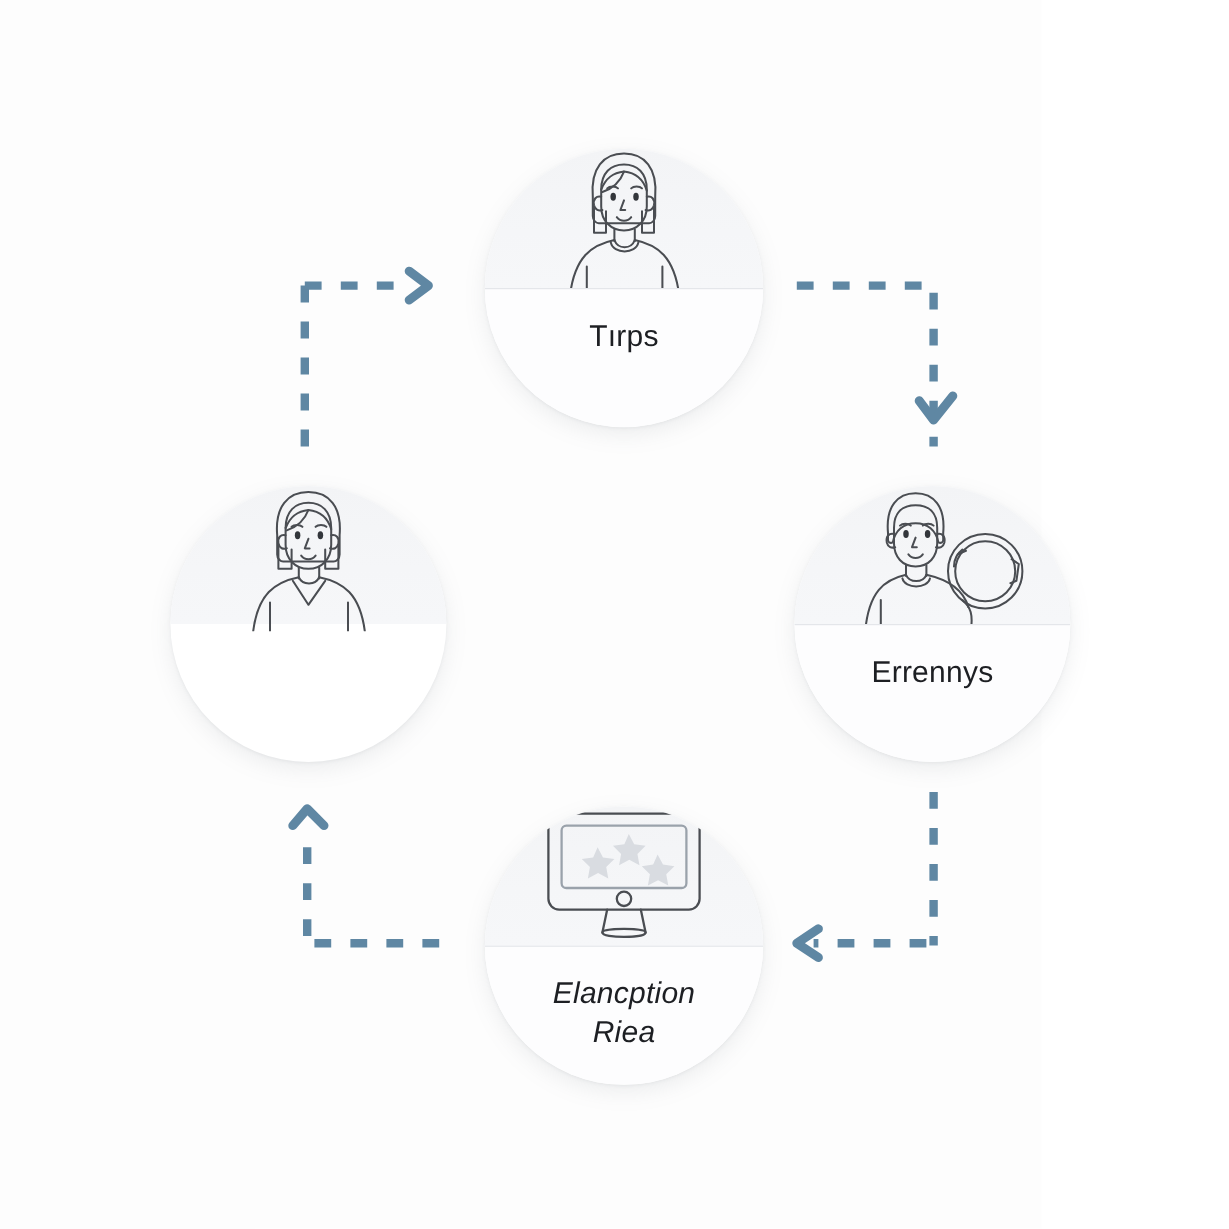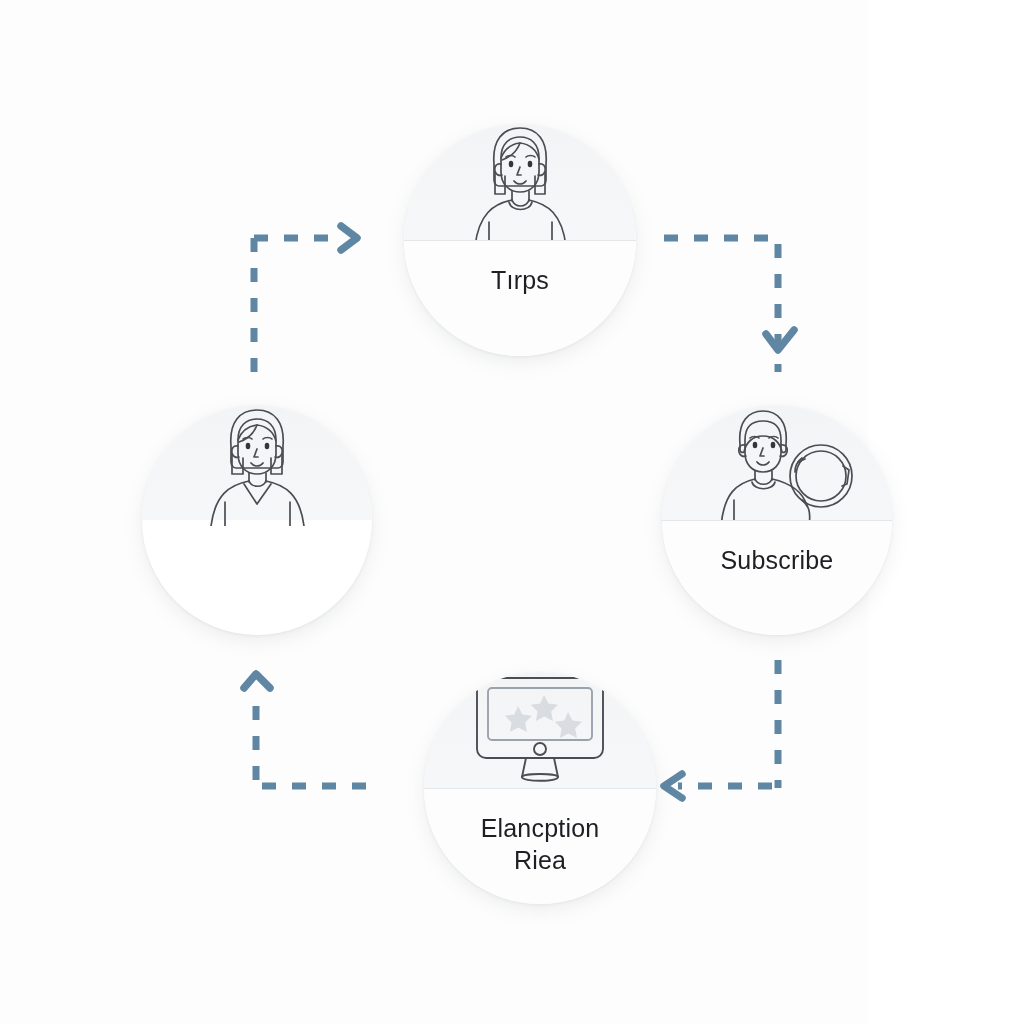--- a/index.html
+++ b/index.html
@@ -83,21 +83,21 @@
     height: 100%;
     display: flex;
     align-items: center;
     justify-content: center;
   }
 
   
   #node-tips      { left: 404px; top: 124px; width: 232px; height: 232px; }
   #node-subscribe { left: 142px; top: 405px; width: 230px; height: 230px; }
   #node-errennys  { left: 662px; top: 405px; width: 230px; height: 230px; }
-  #node-screen    { left: 424px; top: 672px; width: 232px; height: 232px; }
+  #node-screen    { left: 404px; top: 672px; width: 232px; height: 232px; font-style: italic; }
 </style>
 </head>
 <body>
 
 <div id="stage">
 
   <svg id="connectors" viewBox="0 0 1024 1024">
     <defs></defs>
 
     <g>
@@ -245,21 +245,21 @@
             <circle cx="124" cy="76" r="31"></circle>
             <circle cx="124" cy="76" r="25"></circle>
             <path d="M105 58 C101 61 98 66 98 72"></path>
             <path d="M101 62 L108 59"></path>
             <path d="M146 66 L152 70 L150 84 L145 86"></path>
           </g>
         </svg>
       </div>
     </div>
     <div class="node-bottom-half">
-      <div class="node-label">Subscribe</div>
+      <div class="node-label">Errennys</div>
     </div>
   </div>
 
   <div class="node" id="node-screen">
     <div class="node-top-half">
       <div class="illo-wrap">
         <svg class="illo" width="146" height="120" viewBox="0 0 146 120">
           <g fill="none" stroke="#4a4d52" stroke-width="1.9" stroke-linecap="round" stroke-linejoin="round">
 
             <rect x="10" y="8" width="126" height="80" rx="9"></rect>

